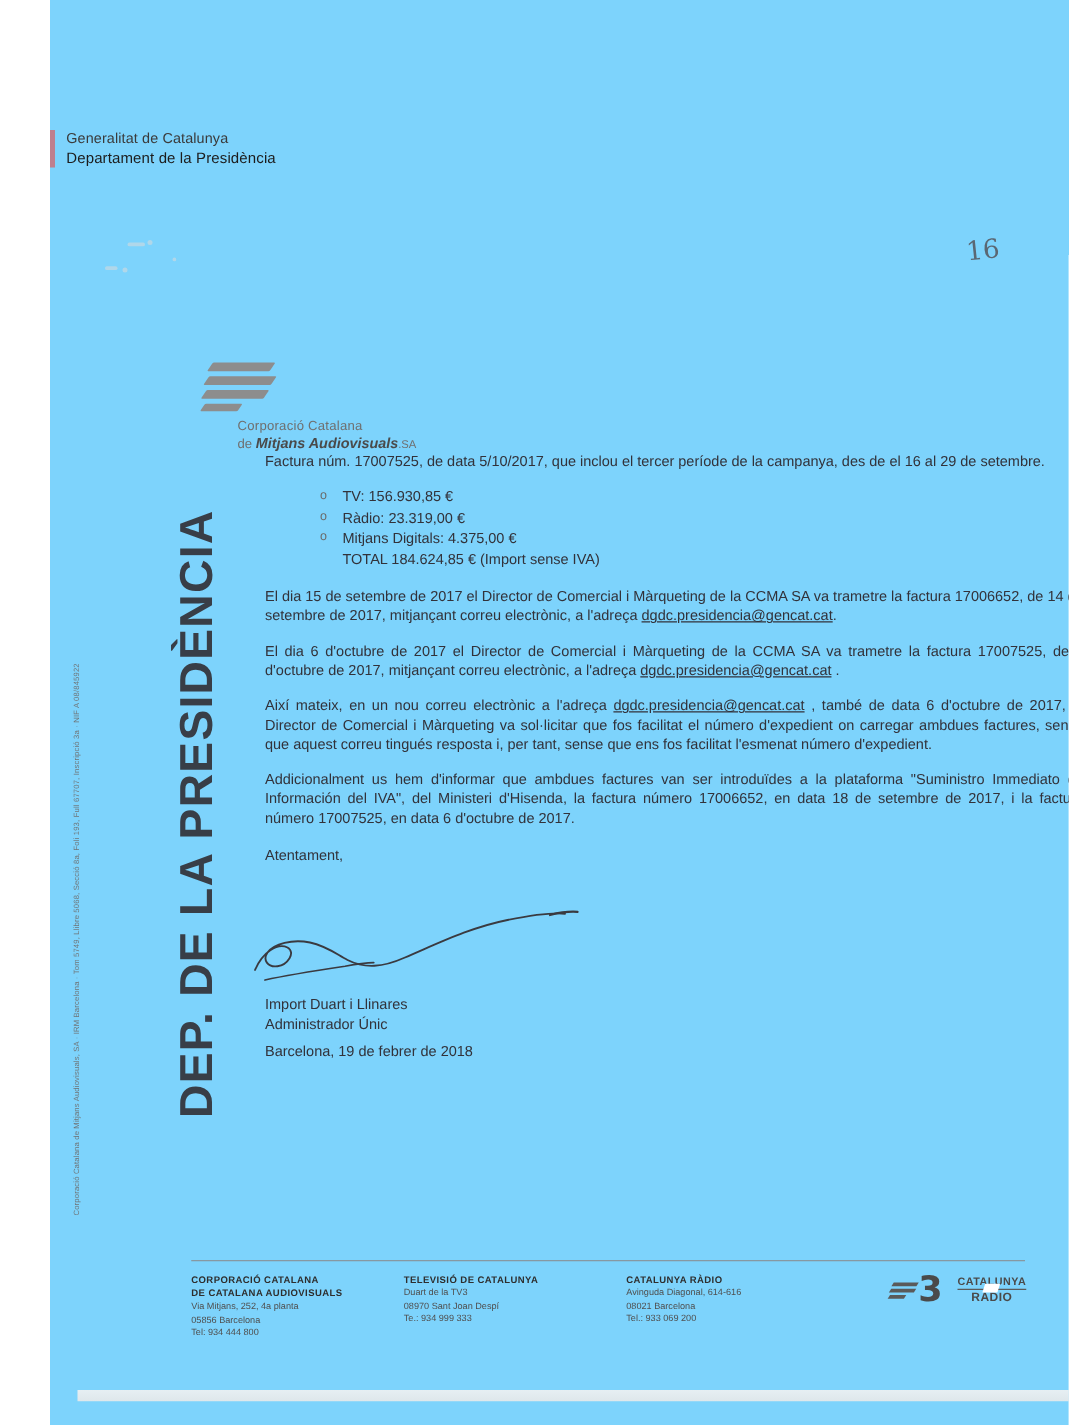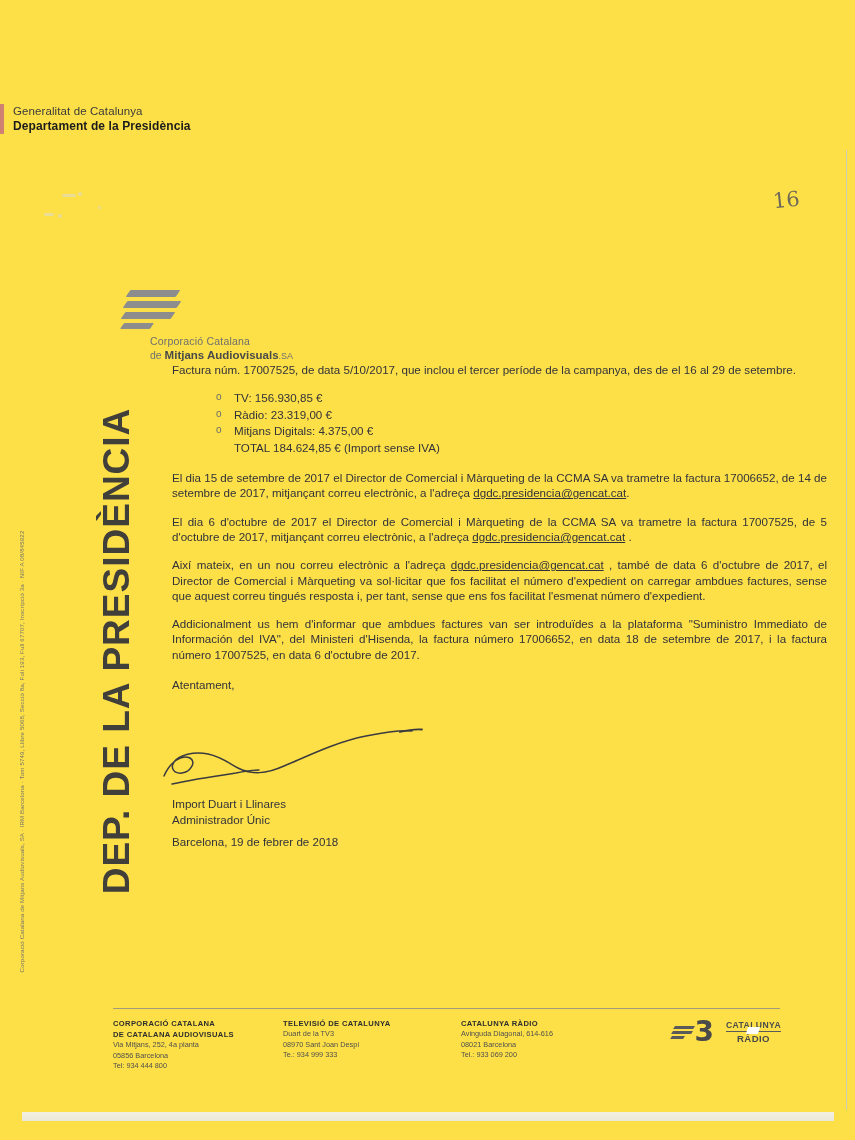--- a/index.html
+++ b/index.html
@@ -14,21 +14,22 @@
     overflow: hidden;
     font-family: "Liberation Sans", sans-serif;
     color: #2b2b2b;
     -webkit-font-smoothing: antialiased;
   }
 
   
   .scan-page {
     position: absolute;
     inset: 0;
-    background: #fde047;
+    background: #7dd3fc;
+    margin-left: 40px;
   }
   .scan-right-edge {
     position: absolute;
     top: 150px;
     left: 846px;
     width: 1px;
     height: 960px;
     background: #c9c9c9;
     opacity: .85;
   }
@@ -65,21 +66,21 @@
   .gen-lines {
     line-height: 1.28;
   }
   .gen-line1 {
     font-size: 11.5px;
     color: #3a3a3a;
     letter-spacing: .1px;
   }
   .gen-line2 {
     font-size: 12px;
-    font-weight: bold;
+    font-weight: normal;
     color: #1c1c1c;
     letter-spacing: .1px;
   }
 
   
   .spine-text {
     position: absolute;
     left: -126px;
     top: 630px;
     transform: rotate(-90deg);
@@ -145,21 +146,21 @@
   .ccma-stripes i:nth-child(3) { top: 24px; width: 50px; left: 1px; }
   .ccma-stripes i:nth-child(4) { top: 35px; width: 30px; left: 0px; height: 6px; }
   .ccma-wordmark {
     margin-top: 3px;
     margin-left: 30px;
     line-height: 1.25;
     color: #6f6f6f;
   }
   .ccma-wordmark .l1 { font-size: 10.5px; letter-spacing: .2px; }
   .ccma-wordmark .l2 { font-size: 10.5px; }
-  .ccma-wordmark .l2 b { font-size: 11.5px; color: #4a4a4a; }
+  .ccma-wordmark .l2 b { font-size: 11.5px; color: #4a4a4a; font-style: italic; }
   .ccma-wordmark .l2 span.sa { font-size: 9px; }
 
   
   .letter {
     position: absolute;
     left: 172px;
     top: 362px;
     width: 655px;
     font-size: 11.6px;
     line-height: 1.32;

